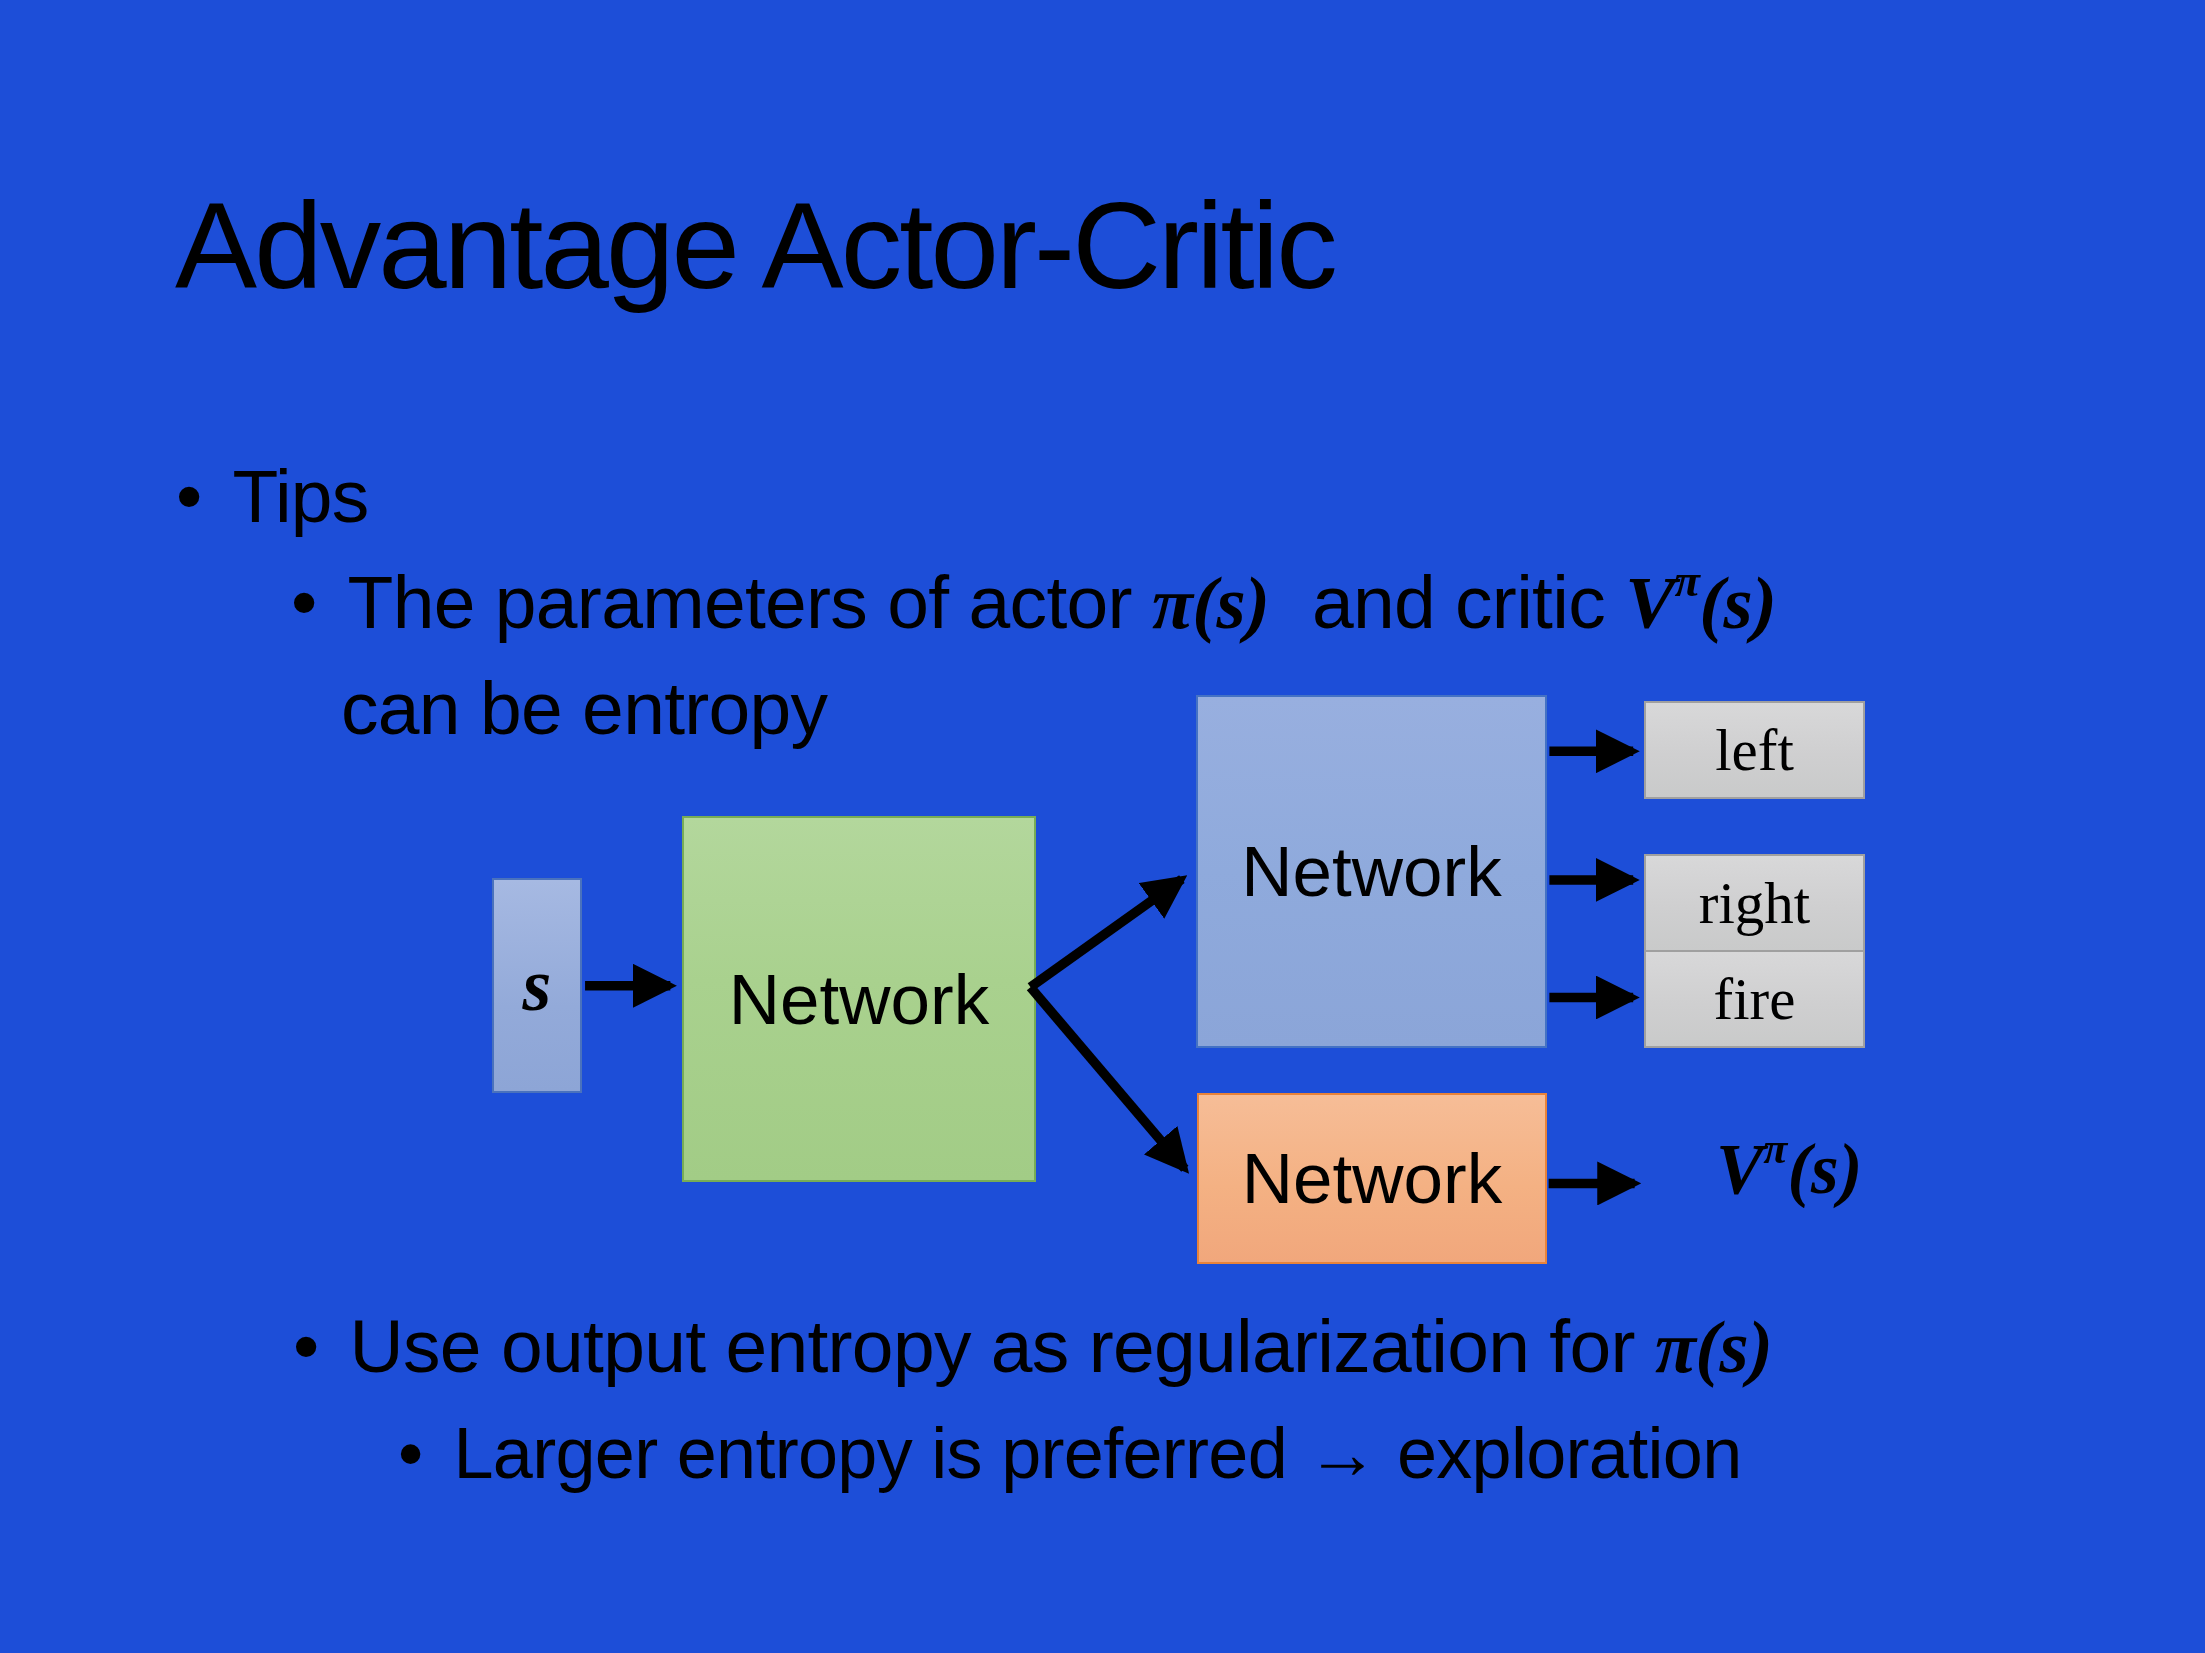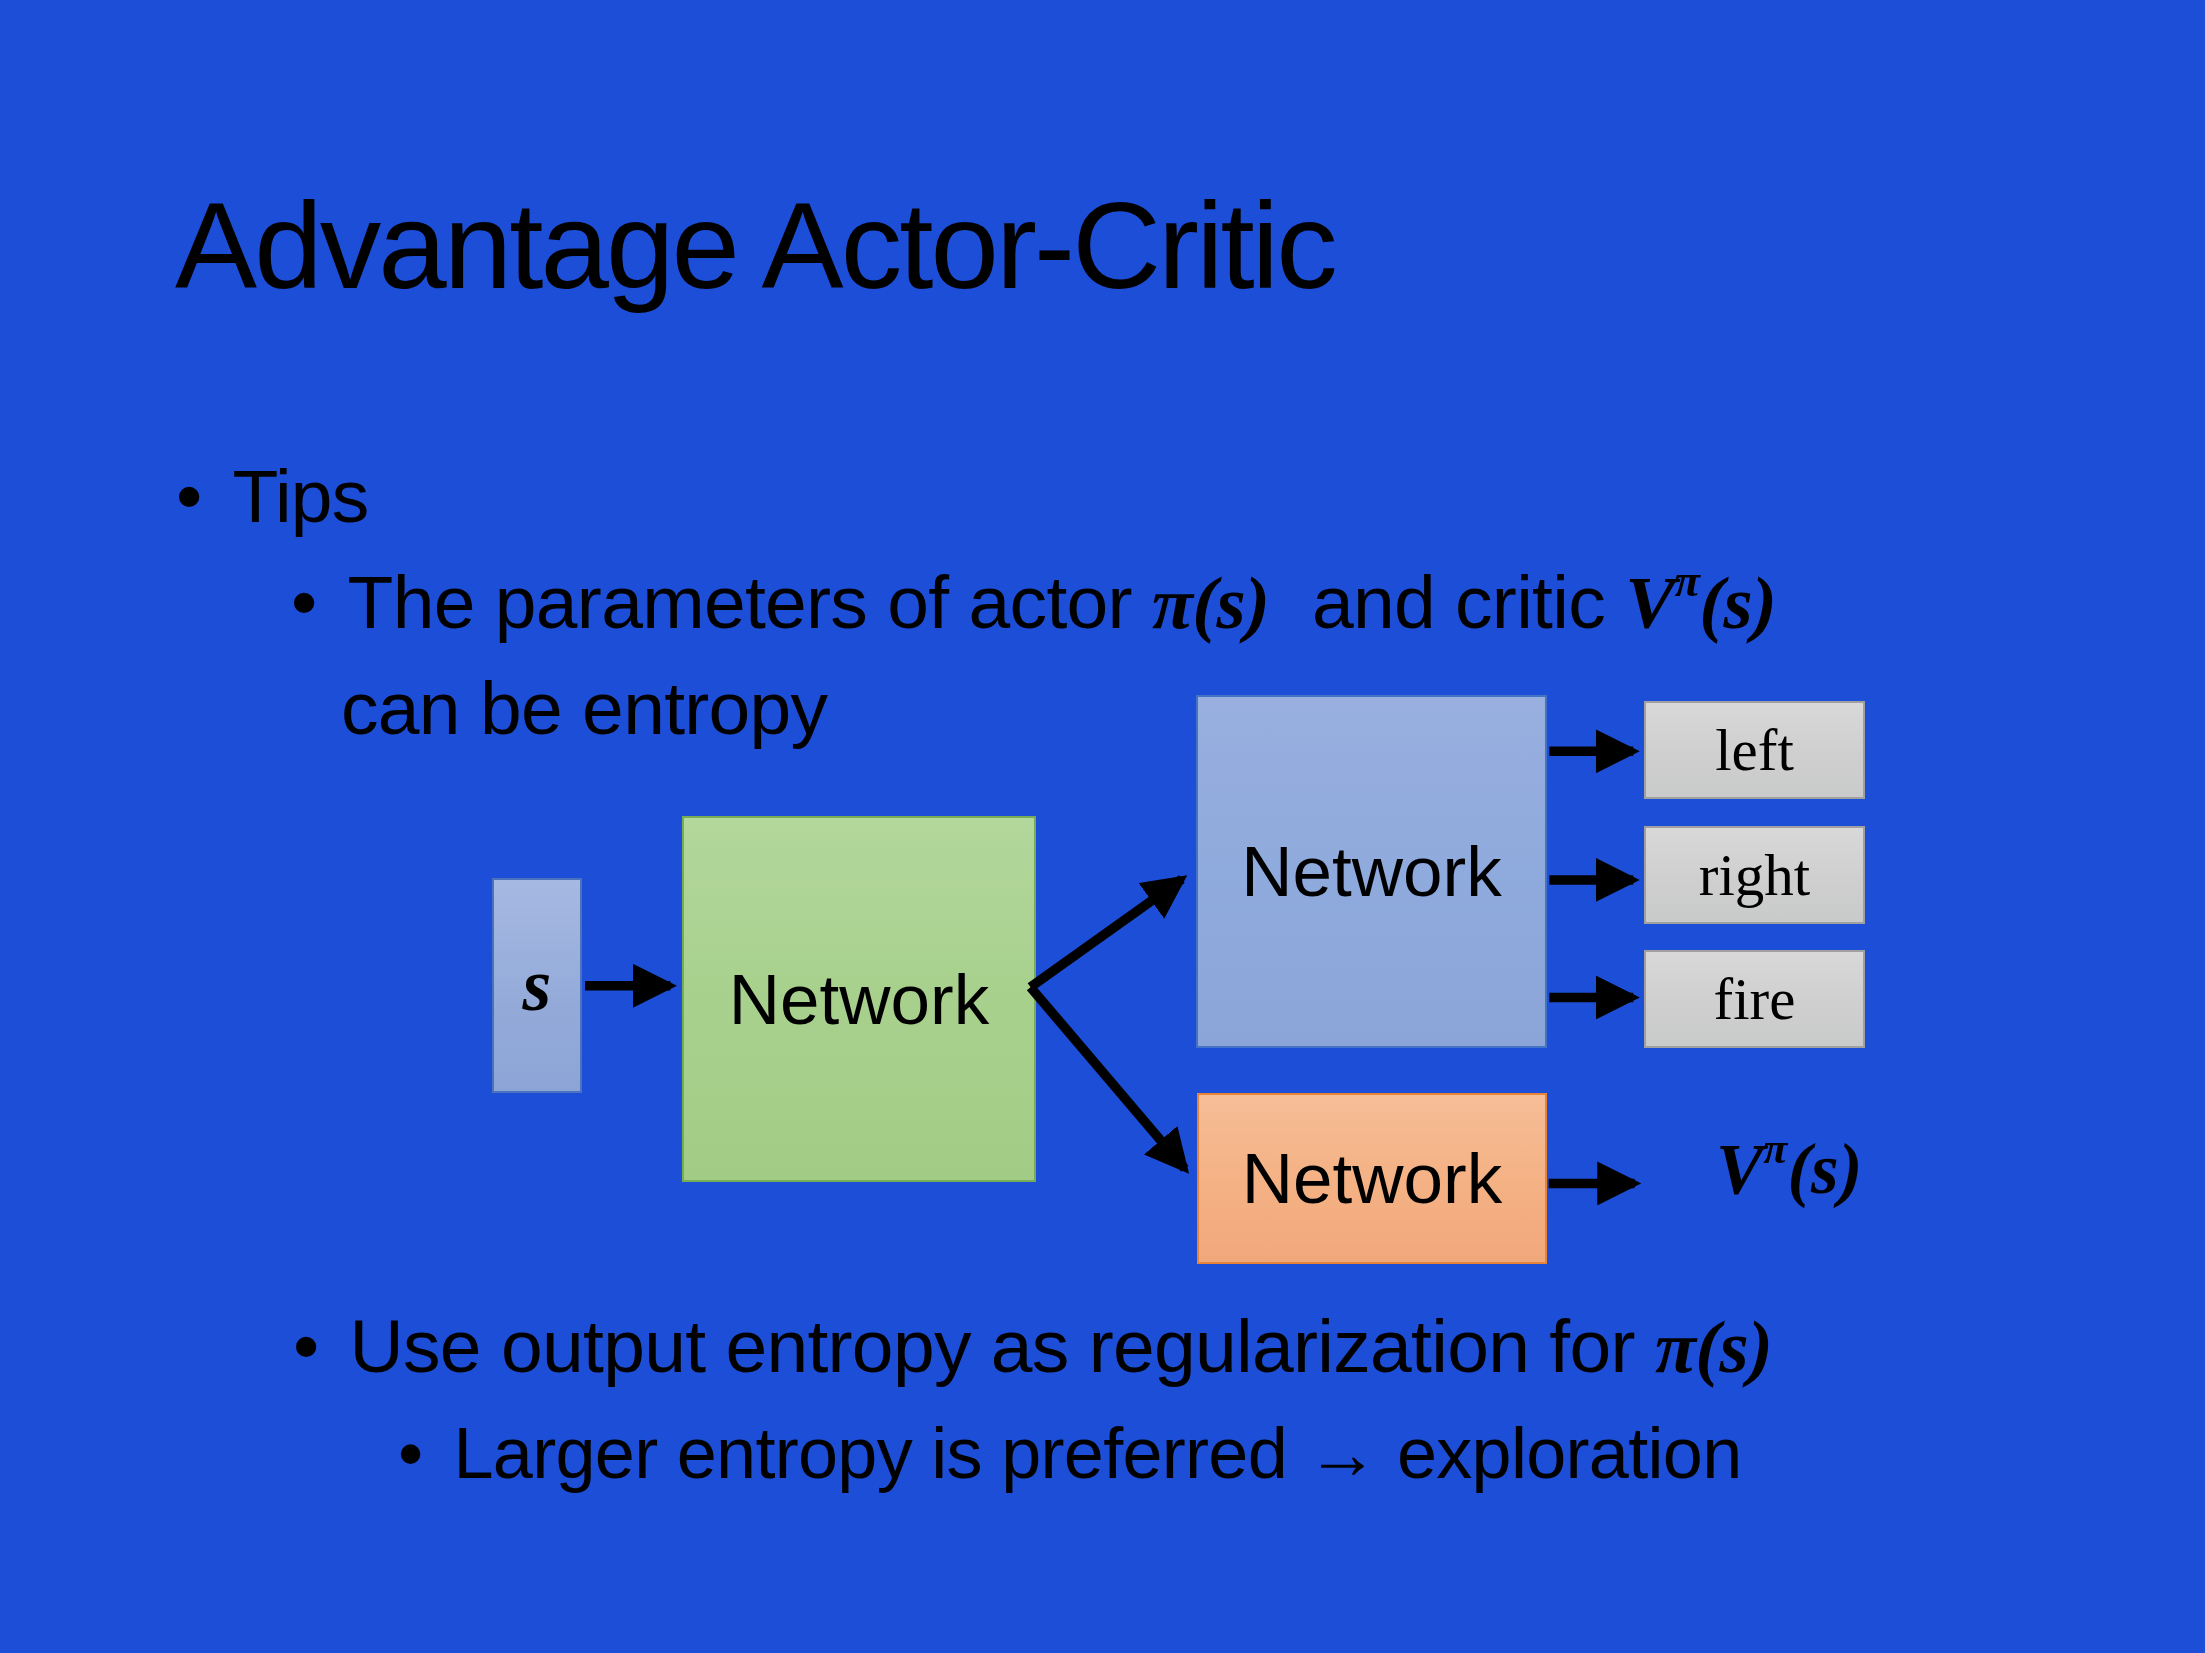--- a/index.html
+++ b/index.html
@@ -66,21 +66,21 @@
     font-size:71px;
   }
   .action-box{
     left:1644px;width:221px;height:98px;
     background:linear-gradient(180deg,#d8d8d9 0%,#cfcfd0 55%,#c9caca 100%);
     border:2.9px solid #a0a0a0;
     font-family:"Liberation Serif","DejaVu Serif",serif;
     font-size:59px;
   }
   .action-left{top:701px;}
-  .action-right{top:826px;}
+  .action-right{top:854px;}
   .action-fire{top:950px;}
   .critic-output{
     position:absolute;left:1716px;top:1123px;
     font-size:71px;line-height:1.3;white-space:nowrap;
   }
   .arrows{position:absolute;left:0;top:0;width:2205px;height:1654px;}
 </style>
 </head>
 <body>
 

